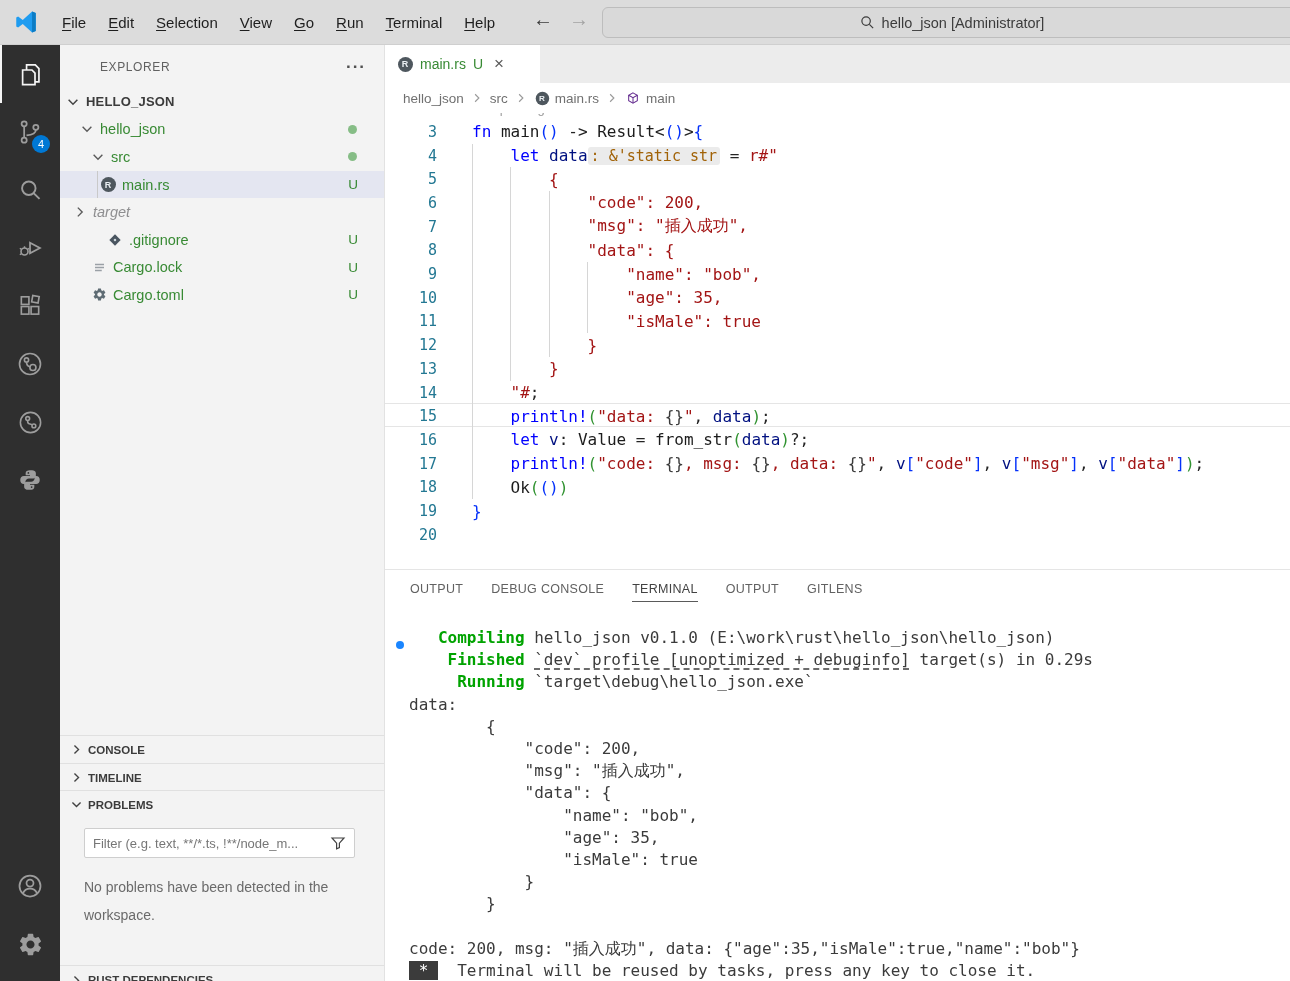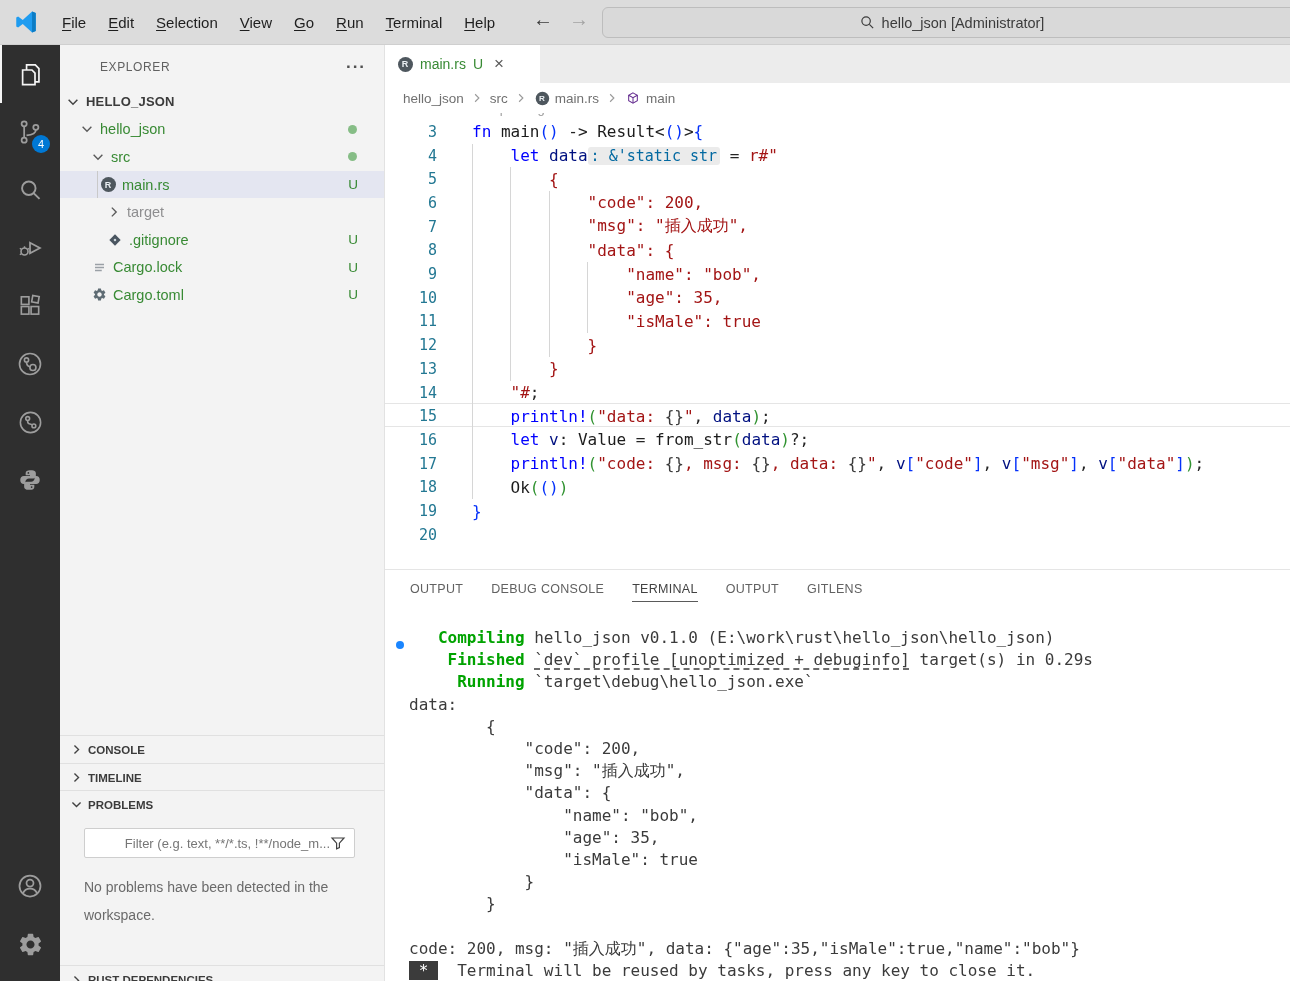--- a/index.html
+++ b/index.html
@@ -50,21 +50,21 @@
   .rust-badge { width:15px; height:15px; border-radius:50%; background:#4e575e; color:#e9eef2;
     font-size:9px; font-weight:bold; display:flex; align-items:center; justify-content:center;
     font-family:"Liberation Sans",sans-serif; }
 
   .section-header { position:absolute; left:0; right:0; height:28px; border-top:1px solid #e0e0e0;
     display:flex; align-items:center; gap:5px; padding-left:10px;
     font-size:11.5px; font-weight:bold; color:#3b3b3b; background:#f3f3f3; }
   .problems-filter { position:absolute; left:24px; width:271px; height:30px; background:#fff;
     border:1px solid #cecece; border-radius:2px; display:flex; align-items:center; padding:0 8px; }
   .problems-filter input { border:none; outline:none; flex:1; font-size:13px; color:#333;
-    font-family:"Liberation Sans",sans-serif; background:transparent;text-align:right; }
+    font-family:"Liberation Sans",sans-serif; background:transparent; }
   .problems-filter input::placeholder { color:#767676; }
   .problems-msg { position:absolute; left:24px; width:280px; font-size:14px; color:#6a6a6a; line-height:28px; }
 
   
   .editor-area { position:absolute; left:385px; top:45px; width:905px; height:936px; background:#fff; }
   .tabbar { position:absolute; left:0; top:0; right:0; height:38px; background:#ececec; display:flex; }
   .tab { width:155px; background:#fff; display:flex; align-items:center; gap:7px; padding:0 12px;
     font-size:14px; }
   .tab-label { color:#388a34; }
   .tab-dirty { color:#388a34; }
@@ -86,21 +86,21 @@
   .iguide { position:absolute; width:1px; background:#d6d6d6; }
   .tok-k,.tok-mac { color:#0000ff; }
   .tok-s { color:#a31515; }
   .tok-fmt { color:#3b3b3b; }
   .tok-v { color:#001080; }
   .tok-id { color:#1c1c1c; }
   .tok-ty { color:#1c1c1c; }
   .tok-p1 { color:#0431fa; }
   .tok-p2 { color:#319331; }
   .tok-pl { color:#242424; }
-  .tok-inlay { background:#ebebeb; color:#0369a1; border-radius:3px; padding:0 3px; font-size:15px; }
+  .tok-inlay { background:#ebebeb; color:#a16207; border-radius:3px; padding:0 3px; font-size:15px; }
 
   
   .panel { position:absolute; left:0; right:0; top:512px; bottom:0; border-top:1px solid #e5e5e5;
     background:#fff; overflow:hidden;margin-top:12px; }
   .panel-tabs { position:absolute; top:0; left:0; right:0; height:44px; display:flex; align-items:center;
     padding-left:25px; gap:28px; font-size:12.5px; letter-spacing:.3px; color:#616161; }
   .panel-tab { padding-bottom:5px; border-bottom:1px solid transparent; }
   .panel-tab.active { color:#424242; border-bottom:1px solid #5a5a5a; }
   .terminal { position:absolute; left:24px; top:57px; right:0;
     font-family:"DejaVu Sans Mono","Liberation Mono",monospace; font-size:16px;
@@ -256,21 +256,21 @@
           <span class="dot-badge"></span>
         </div>
         <div class="tree-row selected" style="padding-left: 40px;">
           <span class="tree-guide"></span>
           <span class="ficon">
             <span class="rust-badge">R</span>
           </span>
           <span class="tree-label green">main.rs</span>
           <span class="u-badge">U</span>
         </div>
-        <div class="tree-row" style="padding-left: 47px;">
+        <div class="tree-row" style="padding-left: 13px; font-style: italic;">
           <span class="chev">
             <svg width="14" height="14" viewBox="0 0 16 16" fill="none" stroke="#5a5a5a" stroke-width="1.6">
               <path d="M5.5 3l5 5-5 5"></path>
             </svg>
           </span>
           <span class="tree-label muted">target</span>
         </div>
         <div class="tree-row" style="padding-left: 47px;">
           <span class="ficon">
             <svg width="16" height="16" viewBox="0 0 20 20">

